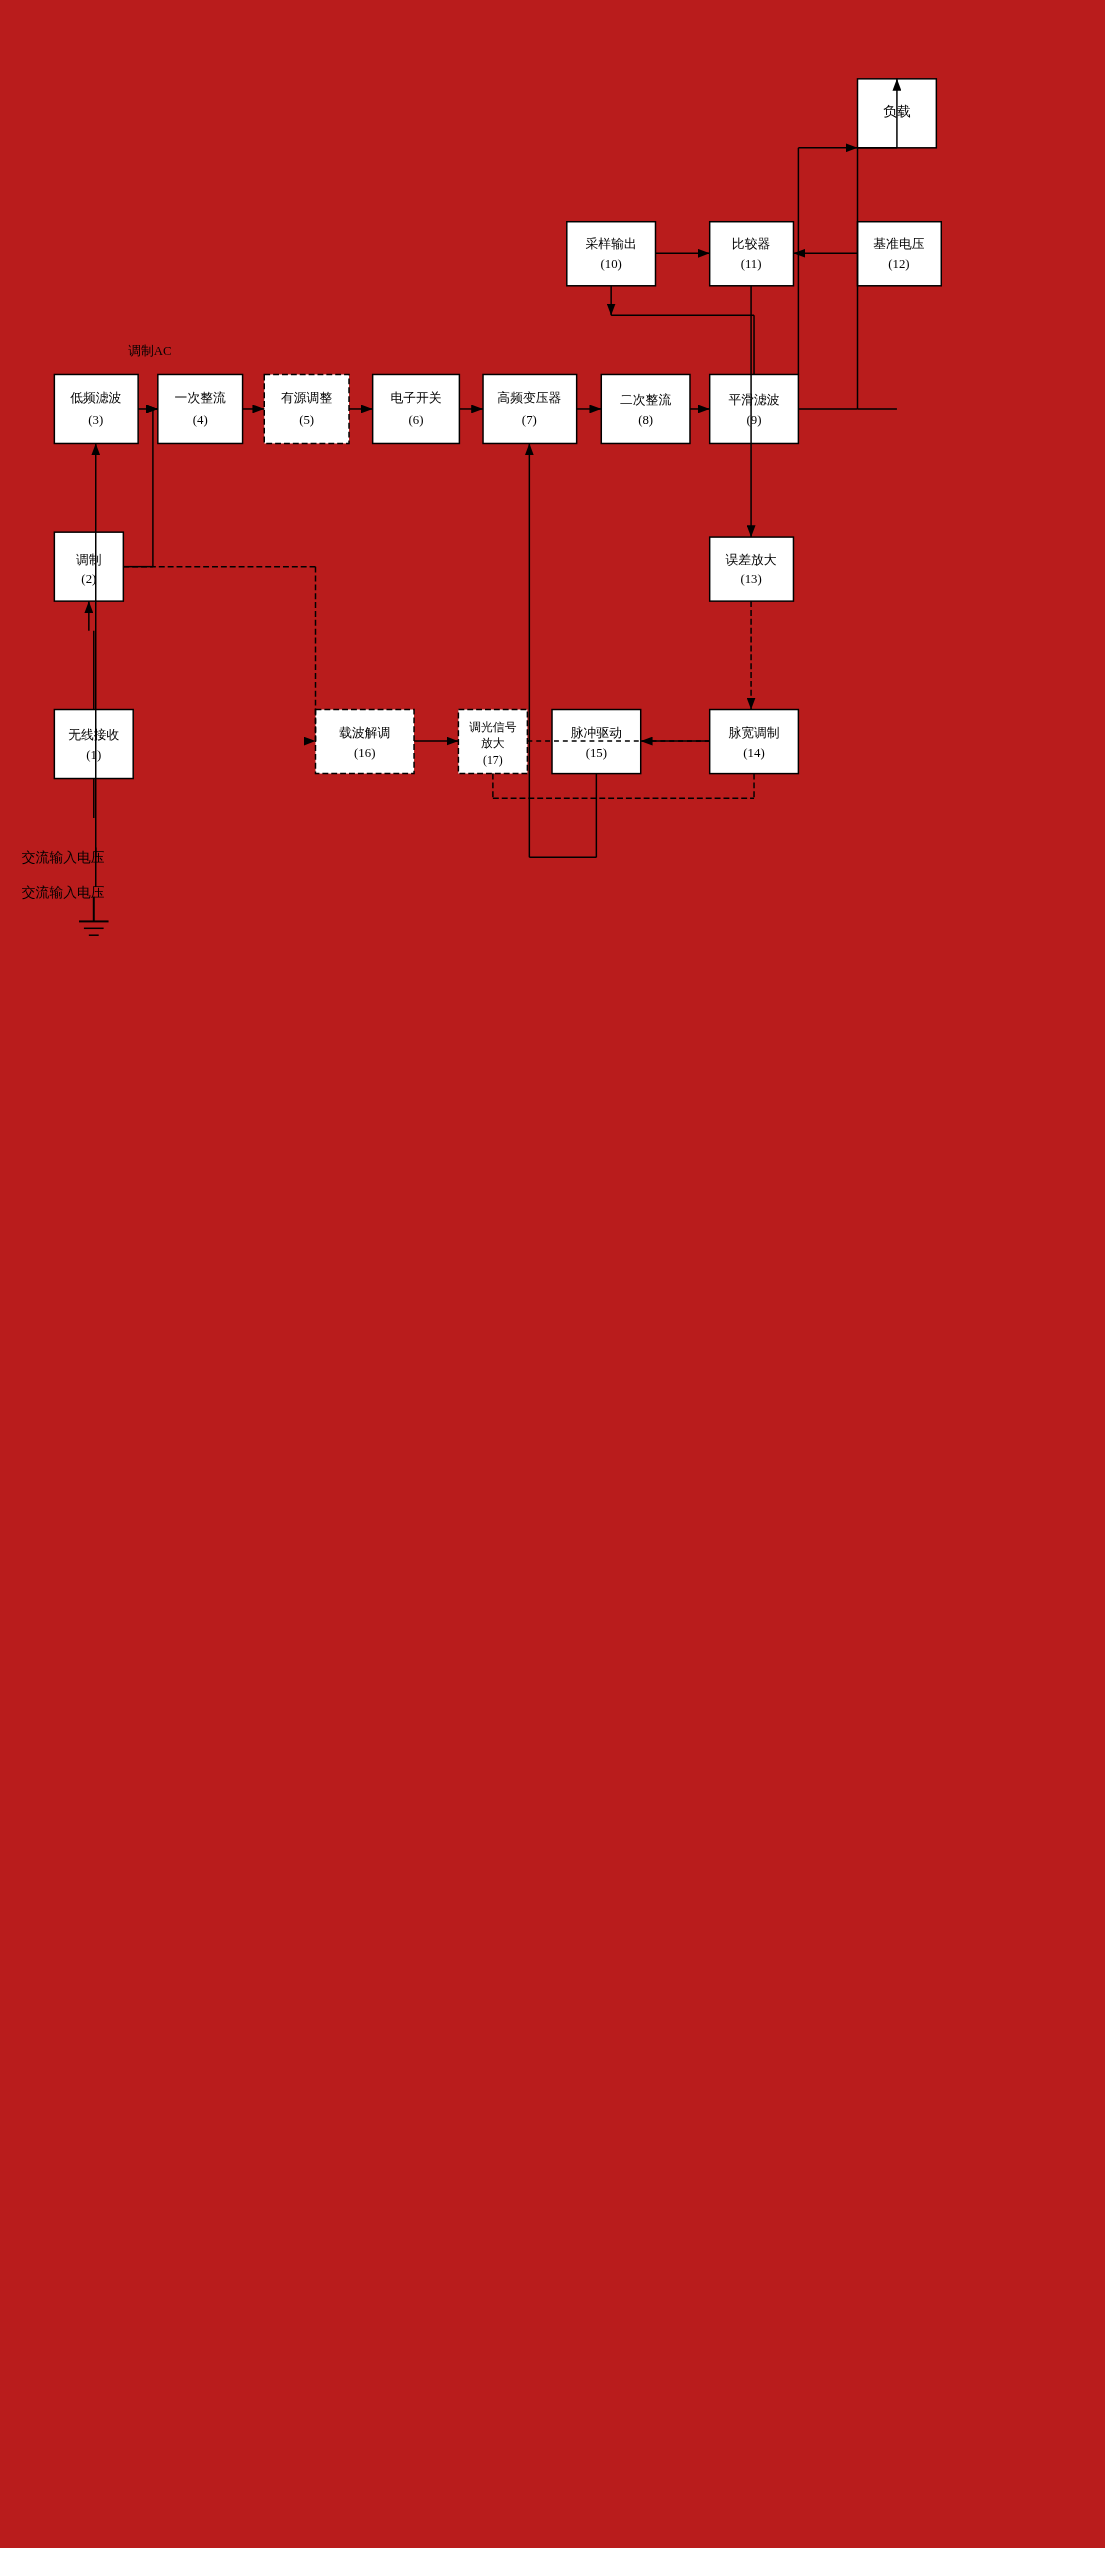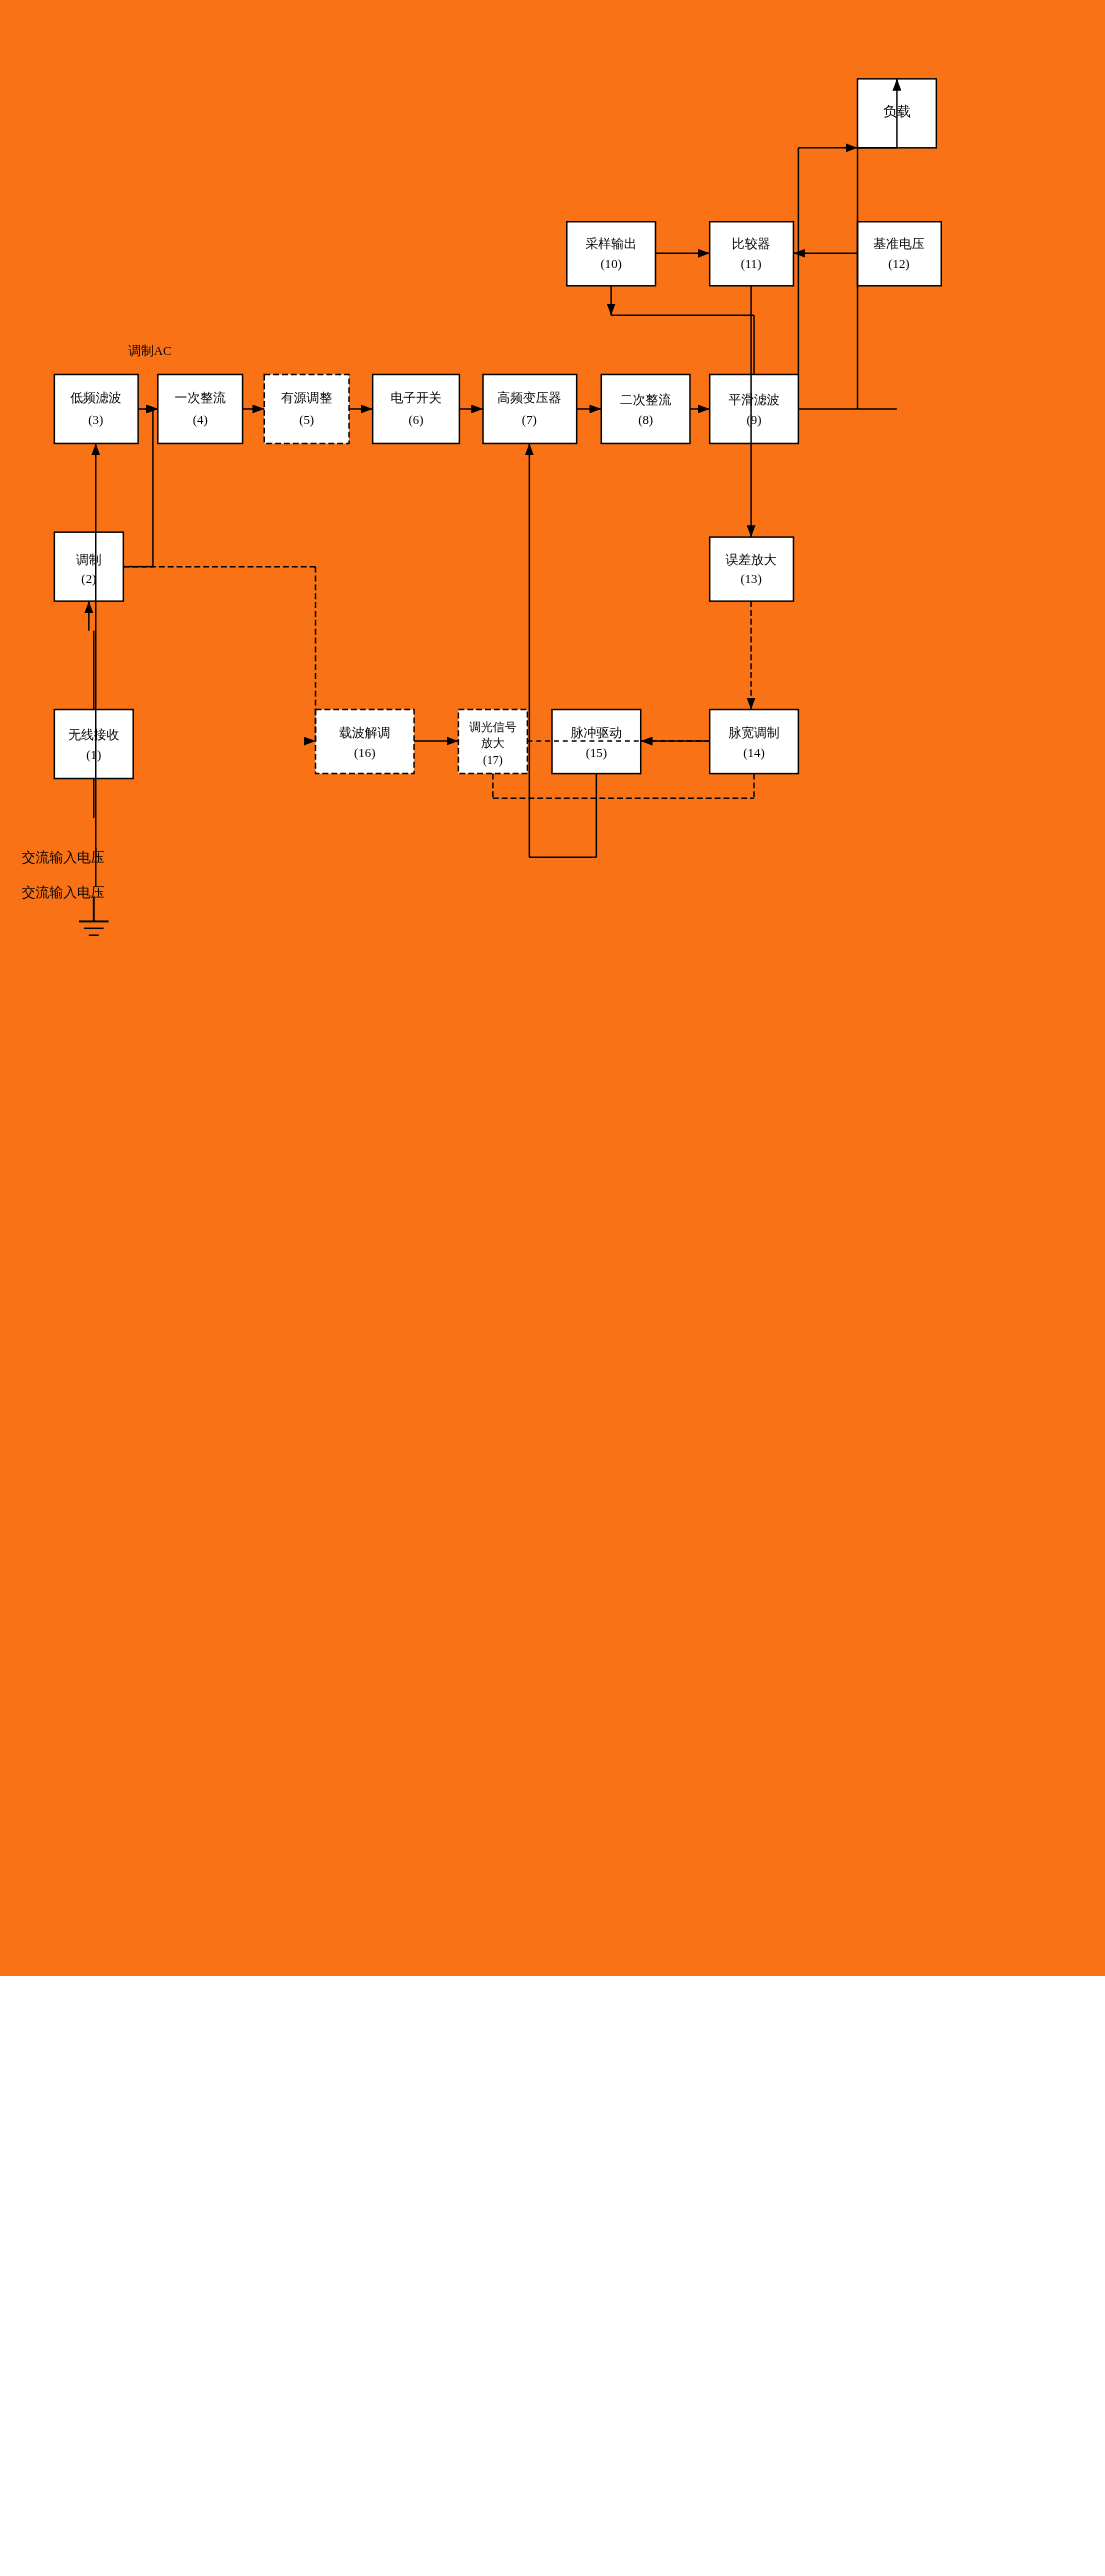--- a/index.html
+++ b/index.html
@@ -9,22 +9,22 @@
       font-size: 13px;
       width: 1106px;
       min-height: 2576px;
       position: relative;
       overflow: hidden;
     }
 
     .diagram-container {
       position: relative;
       width: 1106px;
-      height: 1976px;
-      background: #f97316;
+      height: 2548px;
+      background: #b91c1c;
     }
 
     
     .svg-overlay {
       position: absolute;
       top: 0;
       left: 0;
       width: 1106px;
       height: 2576px;
       pointer-events: none;

